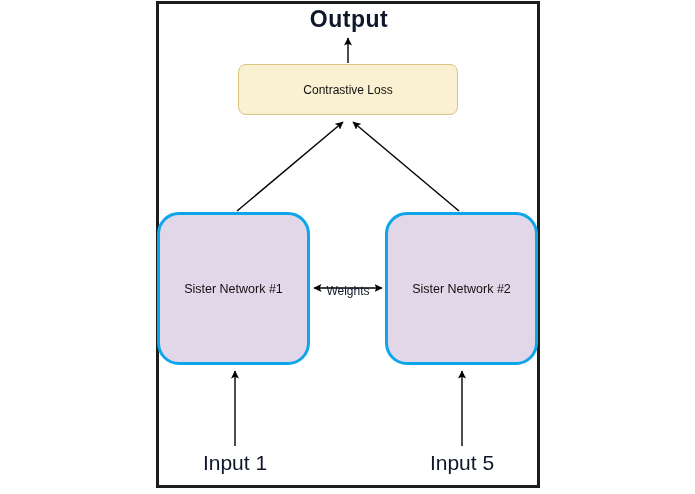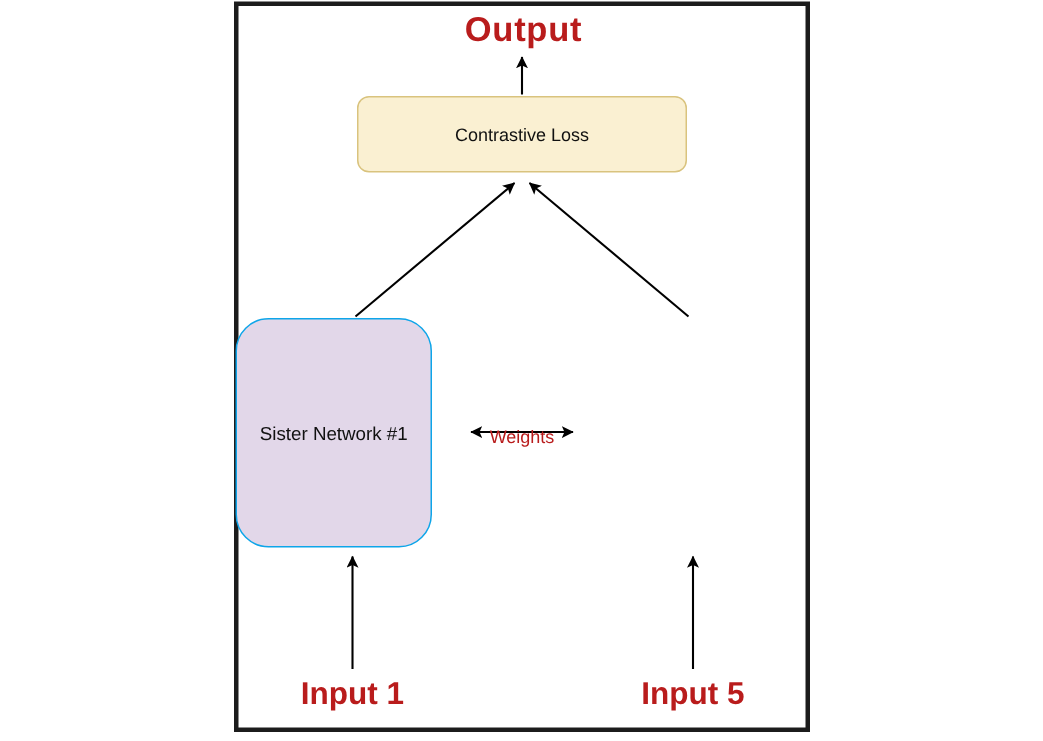--- a/index.html
+++ b/index.html
@@ -36,51 +36,51 @@
   }
   .node-loss {
     left: 238px; top: 64px;
     width: 220px; height: 51px;
     background: #faf0d2;
     border: 1px solid #d9c37e;
     border-radius: 8px;
     font-size: 12px;
   }
   .node-network {
-    width: 131px; height: 153px;
+    width: 153px; height: 153px;
     top: 212px;
     background: #e2d7e9;
-    border: 1px solid #0ea5e9;
+    border: 3px solid #0ea5e9;
     border-radius: 22px;
     font-size: 12.5px;
   }
   .node-network-1 { left: 157px; }
   .node-network-2 { left: 385px; }
   .lbl {
     position: absolute;
     text-align: center;
-    color: #b91c1c;
+    color: #0f172a;
   }
   .lbl-output {
     left: 249px; top: 6px;
     width: 200px;
     font-size: 23px;
     font-weight: bold;
     letter-spacing: 0.5px;
   }
   .lbl-weights {
     left: 298px; top: 284px;
     width: 100px;
     font-size: 12px;
   }
   .lbl-input {
     top: 451px;
     width: 200px;
     font-size: 21px;
-    font-weight: bold;
+    font-weight: normal;
   }
   .lbl-input-1 { left: 135px; }
   .lbl-input-2 { left: 362px; }
 </style>
 </head>
 <body>
 
 <div class="canvas">
 
   <div class="frame"></div>
@@ -107,20 +107,23 @@
   <div class="lbl lbl-output">Output</div>
 
   <div class="node node-loss">
     <span>Contrastive Loss</span>
   </div>
 
   <div class="node node-network node-network-1">
     <span>Sister Network #1</span>
   </div>
 
+  <div class="node node-network node-network-2">
+    <span>Sister Network #2</span>
+  </div>
 
   <div class="lbl lbl-weights">Weights</div>
 
   <div class="lbl lbl-input lbl-input-1">Input 1</div>
 
   <div class="lbl lbl-input lbl-input-2">Input 5</div>
 
 </div>
 
 </body></html>

